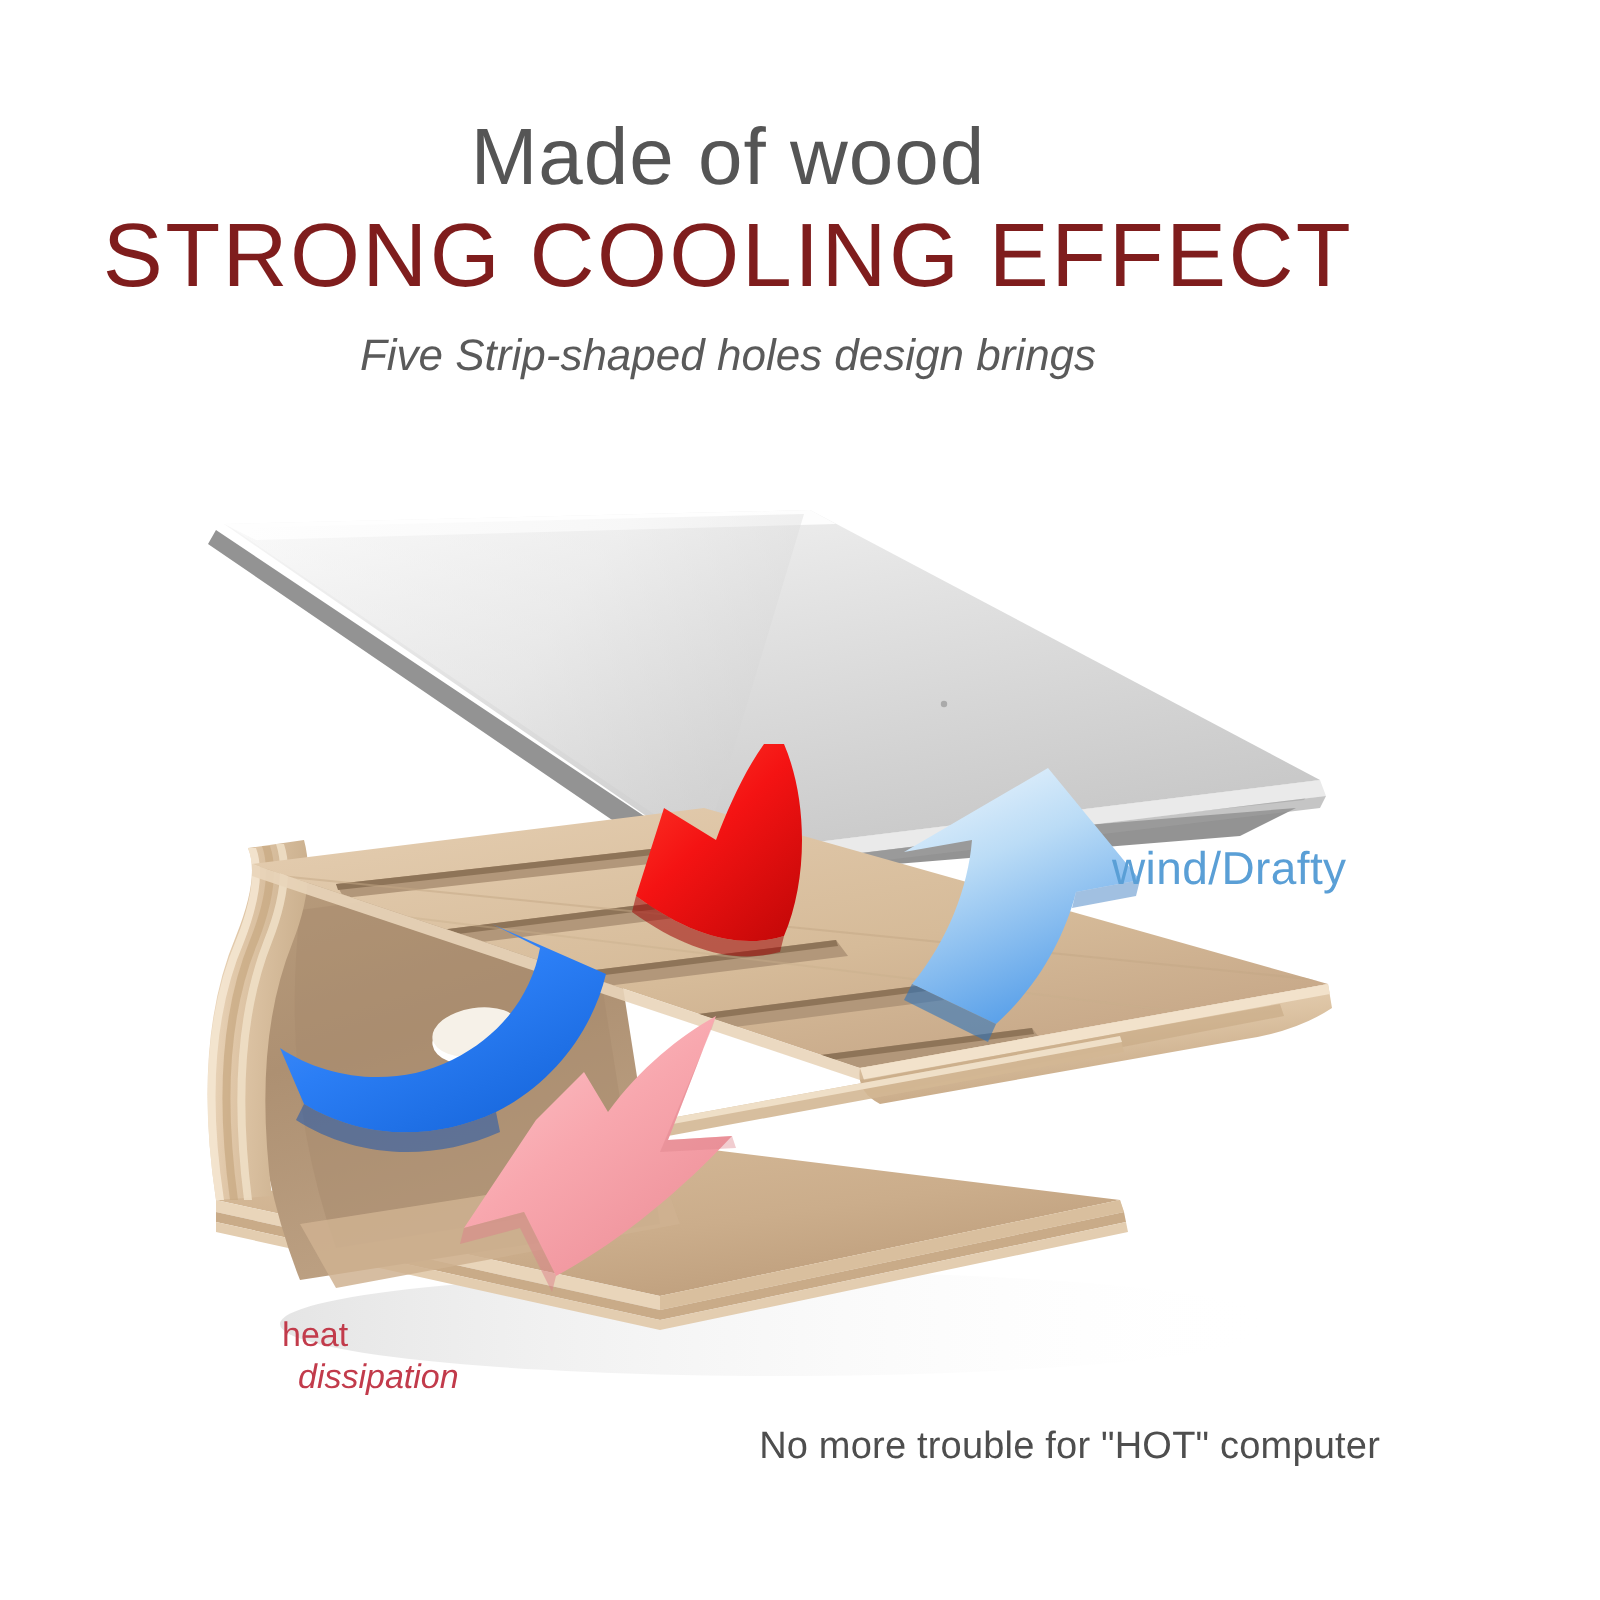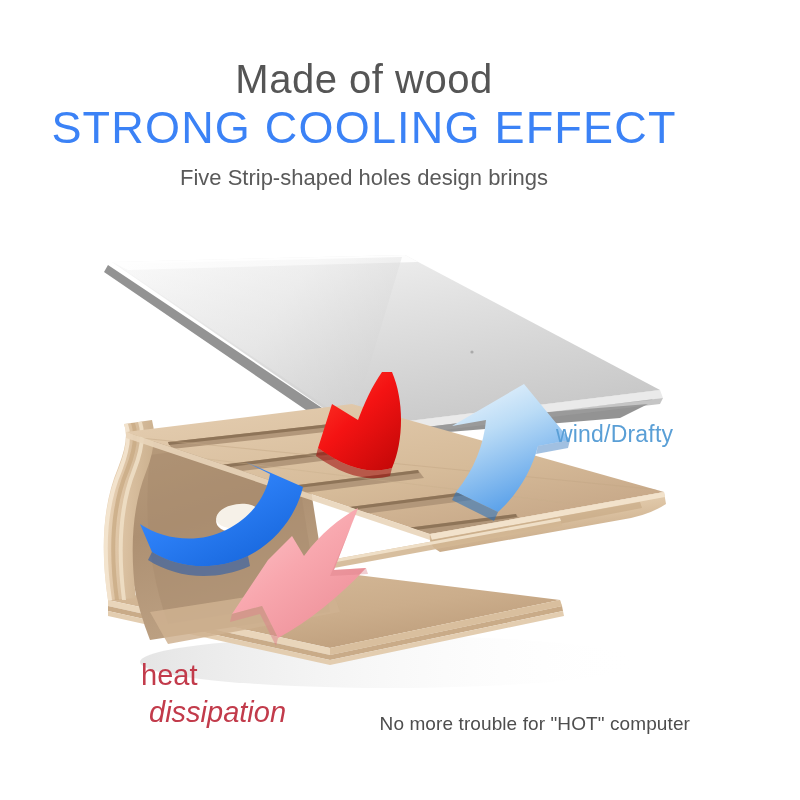--- a/index.html
+++ b/index.html
@@ -34,48 +34,48 @@
     letter-spacing: 0.5px;
     line-height: 1.05;
     color: #555555;
     white-space: nowrap;
   }
   .h-strong {
     font-size: 45px;
     font-weight: 400;
     letter-spacing: 1.2px;
     line-height: 1.25;
-    color: #3b82f6;
+    color: #7f1d1d;
     white-space: nowrap;
   }
   .h-sub {
     margin-top: 7px;
     font-size: 22px;
     font-weight: 400;
     line-height: 1.35;
     color: #5a5a5a;
   }
-  .h-sub div { white-space: nowrap; }
+  .h-sub div { white-space: nowrap; font-style: italic; }
 
   
   .lbl-wind {
     position: absolute;
     left: 556px;
     top: 421px;
     font-size: 23px;
     color: #5a9fd6;
     letter-spacing: 0.2px;
     white-space: nowrap;
     text-align: right;
   }
   .lbl-heat {
     position: absolute;
     left: 141px;
     top: 657px;
-    font-size: 29px;
+    font-size: 17px;
     color: #c23b4b;
     line-height: 1.26;
     white-space: nowrap;
   }
   .lbl-heat div:nth-child(2) { margin-left: 8px; font-style: italic; }
 
   .tagline {
     position: absolute;
     left: 0;
     top: 713px;

